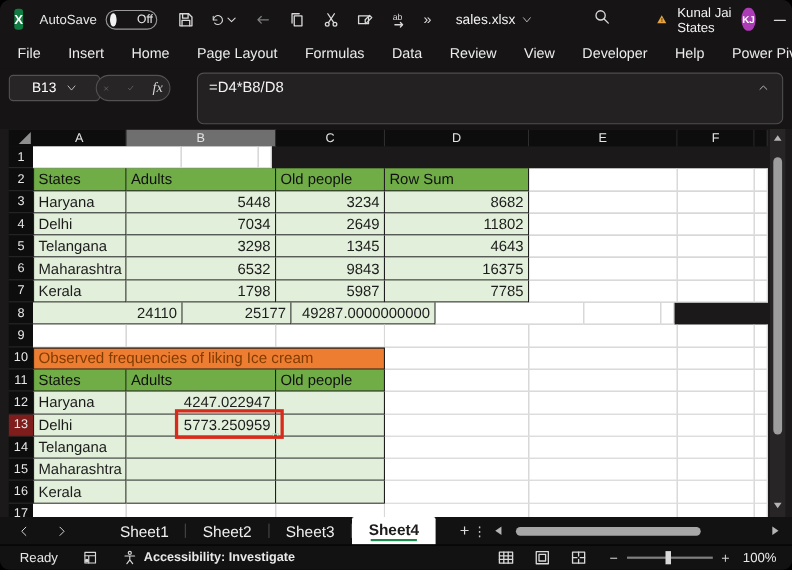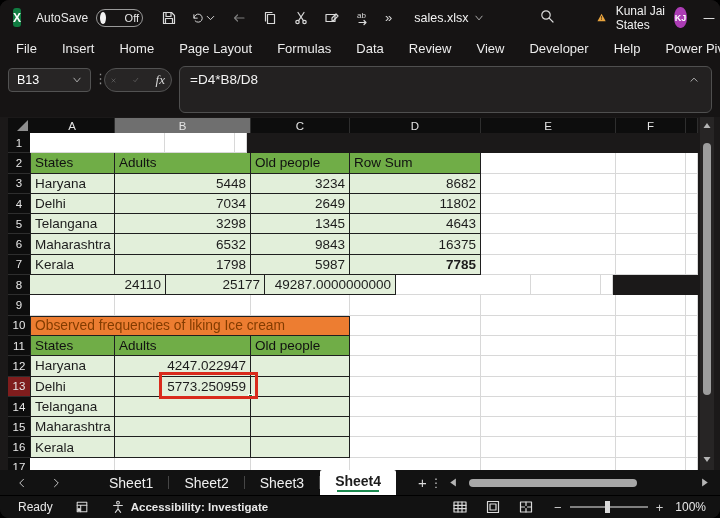--- a/index.html
+++ b/index.html
@@ -28,24 +28,24 @@
   .win-controls { margin-left:auto; display:flex; align-items:center; }
   .win-btn { width:44px; height:35px; display:flex; align-items:center; justify-content:center; }
 
   
   .menubar { position:absolute; top:35px; left:0; right:0; height:27px; display:flex; align-items:center; padding:0 10px 0 16px; }
   .menu-tabs { display:flex; align-items:center; gap:25px; }
   .menu-tab { font-size:13px; color:#ececec; white-space:nowrap; cursor:default; }
 
   
   .formulabar { position:absolute; top:62px; left:0; right:0; height:55px; background:#161414; }
-  .name-box { position:absolute; left:8px; top:6px; width:83px; height:24px; background:#272525; border:1px solid #525252; border-radius:4px; display:flex; align-items:center; padding:0 8px; font-size:12.5px; color:#fff; }
+  .name-box { position:absolute; left:8px; top:6px; width:83px; height:24px; background:#272525; border:1px solid #525252; border-radius:4px; display:flex; align-items:center; padding:0 20px; font-size:12.5px; color:#fff; }
   .name-box .chev { margin-left:auto; }
   .fb-dots { position:absolute; left:94px; top:9px; color:#8f8f8f; font-size:13px; letter-spacing:0; }
-  .fx-box { position:absolute; left:104px; top:6px; width:68px; height:24px; background:#272525; border:1px solid #525252; border-radius:12px; display:flex; align-items:center; justify-content:space-around; padding:0 6px;gap:17px; }
+  .fx-box { position:absolute; left:87px; top:6px; width:68px; height:24px; background:#272525; border:1px solid #525252; border-radius:12px; display:flex; align-items:center; justify-content:space-around; padding:0 6px;gap:17px; }
   .fx-label { font-family:"Liberation Serif",serif; font-style:italic; font-size:13px; color:#d9d9d9; }
   .formula-input { position:absolute; left:179px; top:4px; right:8px; height:47px; background:#232121; border:1px solid #4f4f4f; border-radius:6px; padding:5px 10px; font-size:13.5px; color:#f2f2f2; }
   .collapse-chev { position:absolute; right:12px; top:8px; }
 
   
   .sheet { position:absolute; top:117px; left:0; right:0; height:353px; background:#1b1919; overflow:hidden; }
   .corner-cell { position:absolute; left:8px; top:1px; width:22px; height:15px; background:#0d0d0d; }
   .corner-tri { position:absolute; right:2px; bottom:2px; width:0; height:0; border-bottom:11px solid #8f8f8f; border-left:11px solid transparent; }
   .col-headers { position:absolute; left:30px; top:1px; height:15px; display:flex; }
   .col-h { height:15px; background:#0d0d0d; color:#e3e3e3; font-size:11.5px; display:flex; align-items:center; justify-content:center; border-right:1px solid #2e2e2e; }
@@ -294,21 +294,21 @@
           <div class="cell c-lg a-r" style="width: 131px;">16375</div>
           <div class="cell" style="width: 135px;"></div>
           <div class="cell" style="width: 70px;"></div>
           <div class="cell" style="width: 12px;"></div>
         </div>
         <div class="g-row">
           <div class="row-h">7</div>
           <div class="cell c-lg c-first" style="width: 85px;">Kerala</div>
           <div class="cell c-lg a-r" style="width: 136px;">1798</div>
           <div class="cell c-lg a-r" style="width: 99px;">5987</div>
-          <div class="cell c-lg a-r" style="width: 131px; font-weight: bold;">7785</div>
+          <div class="cell c-lg a-r" style="width: 131px;">7785</div>
           <div class="cell" style="width: 135px;"></div>
           <div class="cell" style="width: 70px;"></div>
           <div class="cell" style="width: 12px;"></div>
         </div>
         <div class="g-row">
           <div class="row-h">8</div>
           <div class="cell c-lg a-r" style="width: 136px;">24110</div>
           <div class="cell c-lg a-r" style="width: 99px;">25177</div>
           <div class="cell c-lg a-r" style="width: 131px;">49287.0000000000</div>
           <div class="cell" style="width: 135px;"></div>

